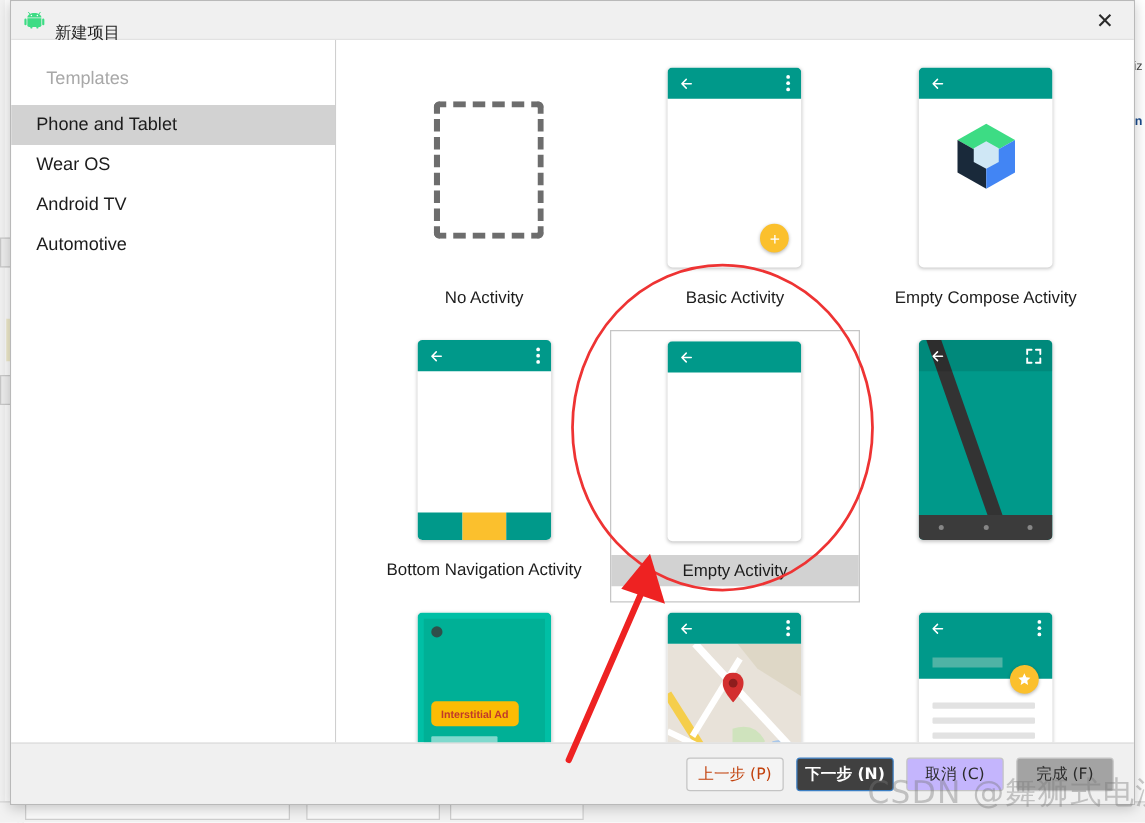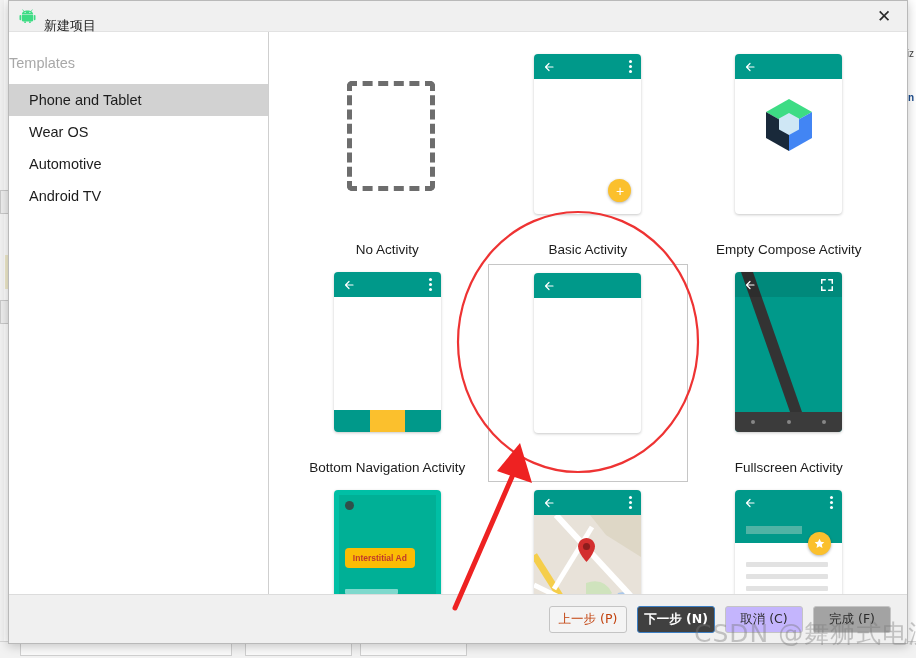--- a/index.html
+++ b/index.html
@@ -102,20 +102,21 @@
   
   .sidebar {
     width: 260px; min-width: 260px;
     background: #ffffff;
     border-right: 1px solid #cfcfcf;
     padding-top: 10px;
     box-sizing: border-box;
   }
   .sidebar-header {
     height: 42px; display: flex; align-items: center;
+    padding-left: 28px;
     font-size: 14.5px; color: #a8a8a8;
     font-family: "Liberation Sans", sans-serif;
   }
   .sidebar-item {
     height: 32px; display: flex; align-items: center;
     padding-left: 20px;
     font-size: 14.5px; color: #1c1c1c; cursor: pointer;
     font-family: "Liberation Sans", sans-serif;
   }
   .sidebar-item.selected { background: #d2d2d2; }
@@ -144,21 +145,21 @@
     width: 107px; height: 160px;
     margin-top: 8px;
     position: relative;
     border-radius: 4px;
     overflow: hidden;
     box-shadow: 0 1px 3px rgba(0,0,0,0.22);
     background: #ffffff;
   }
   .thumb.noshadow { box-shadow: none; background: transparent; }
   .tile-label {
-    margin-top: 28px;
+    margin-top: 16px;
     font-size: 13.5px; color: #1c1c1c; text-align: center;
     width: 100%;
     font-family: "Liberation Sans", sans-serif;
   }
   .tile.selected .tile-label {
     background: #d2d2d2; padding: 5px 0; margin-top: 11px;
   }
 
   
   .appbar {
@@ -208,21 +209,21 @@
     background: #3b3b3b; display:flex; align-items:center; justify-content: space-around;
   }
   .fs-bottom i { width: 4px; height: 4px; border-radius: 50%; background: #868686; }
   .fs-icon { position: absolute; right: 8px; top: 6px; width: 14px; height: 14px; }
 
   
   .ad-card { position: absolute; inset: 0; background: #00bfa5; }
   .ad-inner { position: absolute; left:5px; top:5px; right:5px; bottom:0; background:#00b096; }
   .ad-dot { position:absolute; left: 11px; top: 11px; width:9px; height:9px; border-radius:50%; background:#2f4f4a; }
   .ad-badge {
-    position: absolute; left: 11px; top: 58px;
+    position: absolute; left: 11px; top: 71px;
     background: #fbbc04; color:#c0392b; font-size:8.5px; font-weight: bold;
     padding: 5px 8px; border-radius: 4px; white-space: nowrap;
     font-family: "Liberation Sans", sans-serif;
   }
   .ad-line { position: absolute; left: 11px; height: 5px; background: #7fd9cd; border-radius: 1px; }
 
   
   .map-bg { position: absolute; left:0; top:25px; right:0; bottom:0; background: #e8e2d9; overflow:hidden; }
   .map-pin { position: absolute; left: 44px; top: 48px; width: 17px; height: 24px; }
 
@@ -306,24 +307,24 @@
 
     <div class="sidebar">
       <div class="sidebar-header">Templates</div>
       <div class="sidebar-item selected">
         <span>Phone and Tablet</span>
       </div>
       <div class="sidebar-item">
         <span>Wear OS</span>
       </div>
       <div class="sidebar-item">
-        <span>Automotive</span>
+        <span>Android TV</span>
       </div>
       <div class="sidebar-item">
-        <span>Android TV</span>
+        <span>Automotive</span>
       </div>
     </div>
 
     <div class="templates-area">
       <div class="grid">
 
         <div class="tile">
           <div class="thumb noshadow">
             <div class="dashed-box"></div>
           </div>
@@ -386,20 +387,21 @@
         </div>
 
         <div class="tile selected">
           <div class="thumb">
             <div class="appbar">
               <svg class="back-arrow" viewBox="0 0 24 24">
                 <path d="M20 12H5M12 5l-7 7 7 7" stroke="#fff" stroke-width="2.4" fill="none" stroke-linecap="round" stroke-linejoin="round"></path>
               </svg>
             </div>
           </div>
+          <div class="tile-label">Empty Activity</div>
         </div>
 
         <div class="tile">
           <div class="thumb">
             <div class="fs-body"></div>
             <svg class="fs-diag" viewBox="0 0 107 160" preserveAspectRatio="none">
               <path d="M18 0 L74 160 L62 160 L6 0 Z" fill="#333333"></path>
             </svg>
             <div class="fs-topbar"></div>
             <svg class="back-arrow" viewBox="0 0 24 24">
@@ -407,21 +409,20 @@
             </svg>
             <svg class="fs-icon" viewBox="0 0 24 24">
               <path d="M3 9V3h6M21 9V3h-6M3 15v6h6M21 15v6h-6" stroke="#fff" stroke-width="2.6" fill="none" stroke-linecap="round"></path>
             </svg>
             <div class="fs-bottom">
                 <i></i>
                 <i></i>
                 <i></i>
               </div>
           </div>
-          <div class="tile-label">Fullscreen Activity</div>
         </div>
 
         <div class="tile">
           <div class="thumb">
             <div class="ad-card"></div>
             <div class="ad-inner"></div>
             <div class="ad-dot"></div>
             <div class="ad-badge">Interstitial Ad</div>
             <div class="ad-line" style="top:99px;  width:53px;"></div>
 

